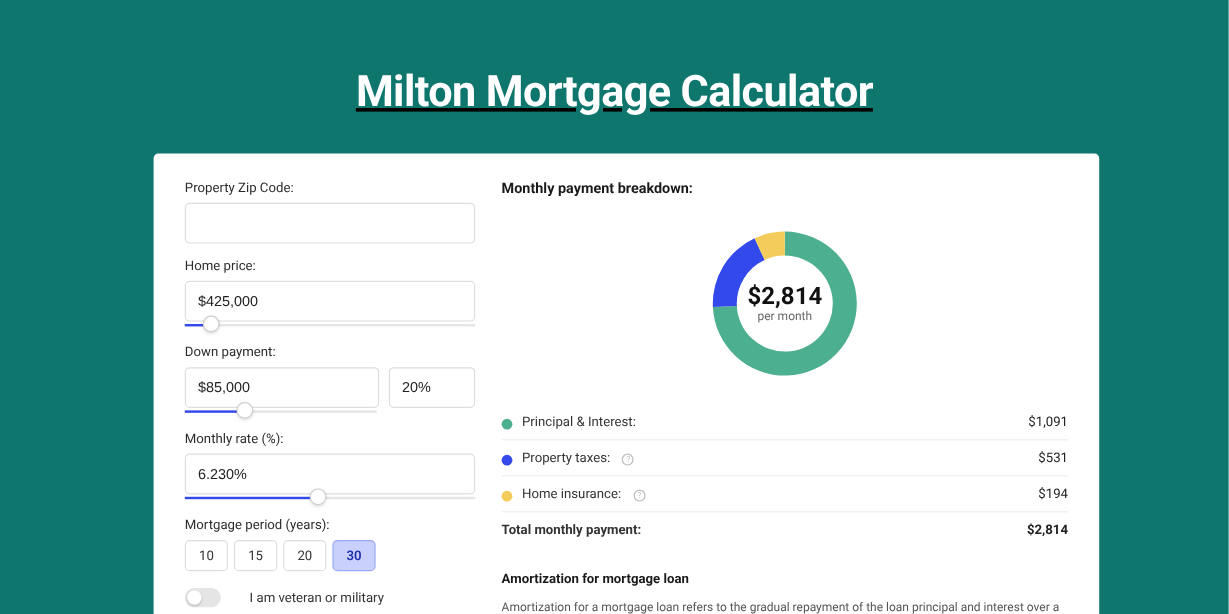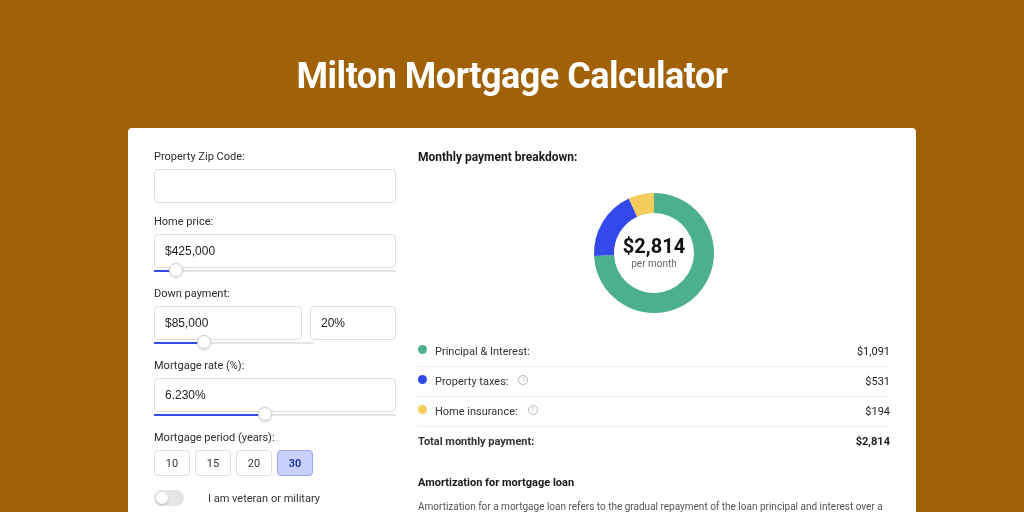--- a/index.html
+++ b/index.html
@@ -4,24 +4,25 @@
 <style>
   * { box-sizing: border-box; margin: 0; padding: 0; }
   body {
     font-family: -apple-system, BlinkMacSystemFont, "Segoe UI", Roboto, Arial, sans-serif;
     background: #fff;
     width: 1024px;
     height: 512px;
     overflow: hidden;
   }
   .outer {
-    background: #a16207;
+    background: #0f766e;
     width: 1024px;
     height: 512px;
     position: relative;
+    text-decoration: underline;
   }
   .page-title {
     color: #fff;
     font-size: 36px;
     font-weight: 700;
     text-align: center;
     padding-top: 55px;
     letter-spacing: -0.5px;
   }
   .card {
@@ -82,21 +83,21 @@
     width: 14px;
     height: 14px;
     border-radius: 50%;
     background: #fff;
     border: 1px solid #d0d0d0;
     box-shadow: 0 1px 3px rgba(0,0,0,0.15);
     transform: translateX(-50%);
   }
   .dp-row { display: flex; gap: 8px; }
   .dp-row .text-input:first-child { flex: 1; }
-  .dp-row .text-input:last-child { width: 86px; }
+  .dp-row .text-input:last-child { width: 72px; }
 
   .period-row { display: flex; gap: 5px; }
   .period-btn {
     width: 36px;
     height: 26px;
     border: 1px solid #dedede;
     border-radius: 4px;
     background: #fff;
     font-size: 11px;
     color: #333;
@@ -160,21 +161,21 @@
   }
   .legend-row, .total-row {
     display: flex;
     align-items: center;
     justify-content: space-between;
     padding: 8px 0;
     border-bottom: 1px solid #eee;
   }
   .legend-left {
     display: flex;
-    align-items: flex-start;
+    align-items: flex-end;
     gap: 8px;
     font-size: 11px;
     color: #333;
   }
   .legend-dot {
     width: 9px;
     height: 9px;
     border-radius: 50%;
   }
   .legend-val {
@@ -247,21 +248,21 @@
           <input class="text-input" value="20%" style="">
         </div>
         <div class="slider-row" style="width:160px">
           <div class="slider-track"></div>
           <div class="slider-fill" id="dp-fill" style="width: 31%;"></div>
           <div class="slider-handle" id="dp-handle" style="left: 31%;"></div>
         </div>
       </div>
 
       <div class="field">
-        <label class="field-label">Mortgage rate (%):</label>
+        <label class="field-label">Monthly rate (%):</label>
         <input class="text-input" value="6.230%" style="">
         <div class="slider-row">
           <div class="slider-track"></div>
           <div class="slider-fill" id="ir-fill" style="width: 46%;"></div>
           <div class="slider-handle" id="ir-handle" style="left: 46%;"></div>
         </div>
       </div>
 
       <div class="field">
         <label class="field-label">Mortgage period (years):</label>

